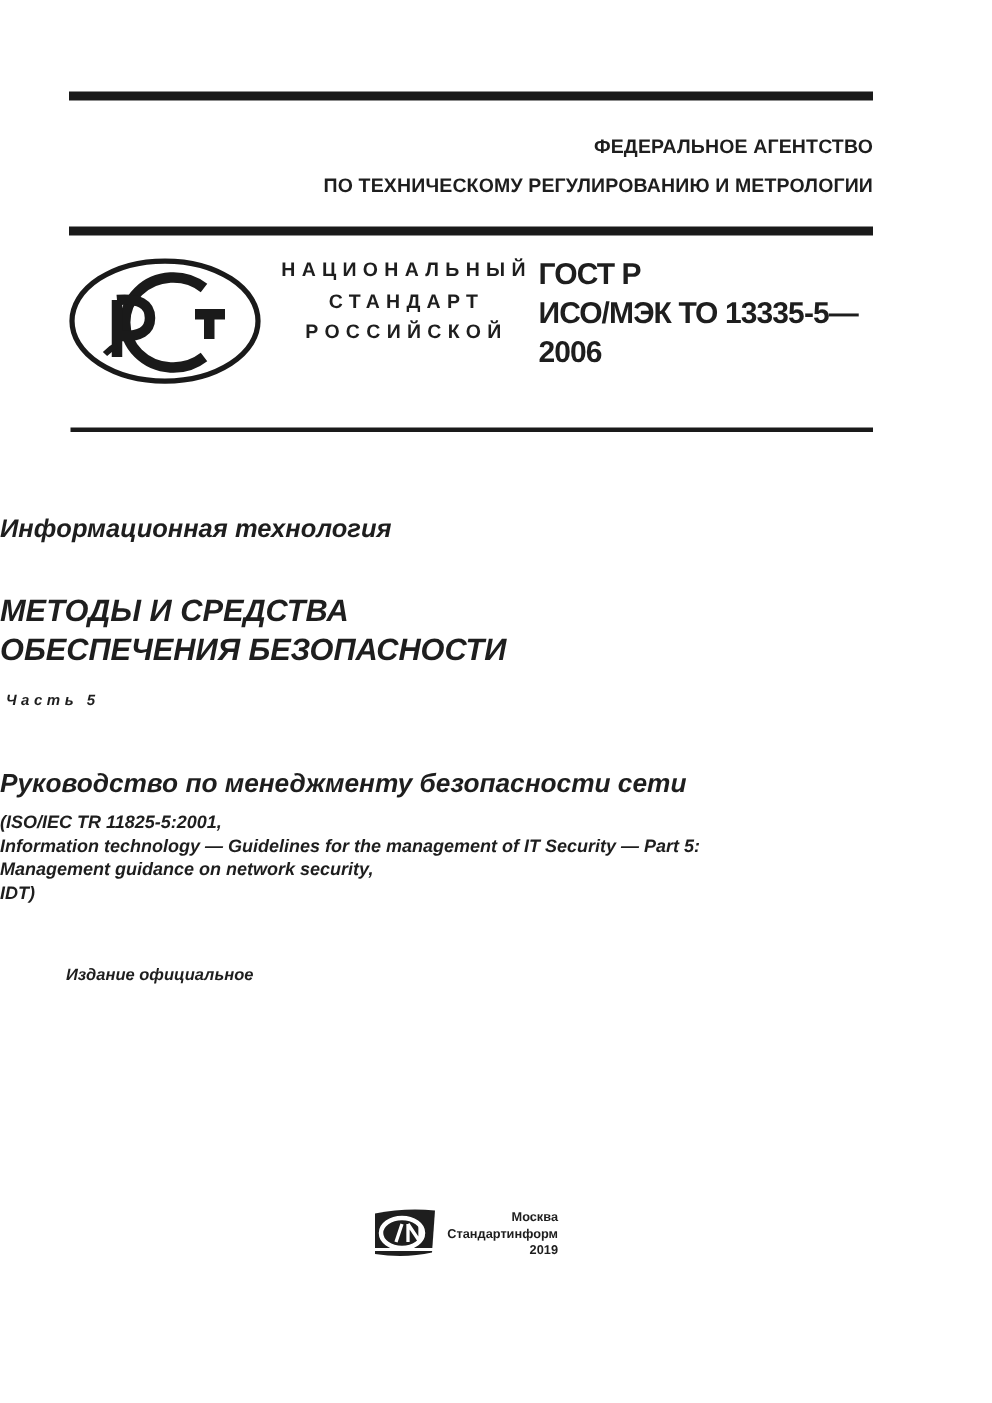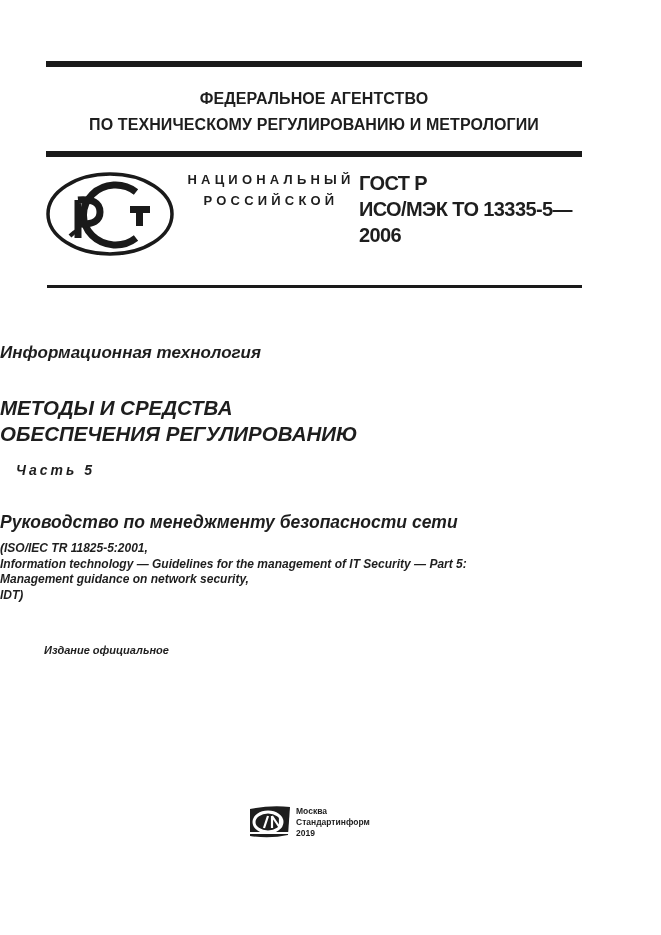--- a/index.html
+++ b/index.html
@@ -4,39 +4,39 @@
   <style>
     html, body { margin: 0; padding: 0; background: #ffffff; }
     body {
       width: 661px; height: 935px; position: relative; overflow: hidden;
       font-family: "Liberation Sans", sans-serif; color: #1e1e1e;
     }
     .abs { position: absolute; }
     .rule { position: absolute; background: #1a1a1a; }
     .center { text-align: left; font-style: italic; }
     .agency {
-      left: 46px; width: 536px; font-weight: bold; font-size: 16px;
-      text-align: center; letter-spacing: 0.1px;
+      left: 46px; width: 536px; font-weight: bold; font-size: 13px;
+      text-align: right; letter-spacing: 0.1px;
     }
     .natstd {
       left: 176px; width: 190px; font-weight: bold; font-size: 13px;
       text-align: center; letter-spacing: 4.2px; line-height: 20.5px;
     }
     .gost {
       left: 359px; top: 170px; font-weight: bold; font-size: 20px;
       line-height: 26px; letter-spacing: -0.6px;
     }
     .gost div { white-space: nowrap; }
     .t1 { left: 0; width: 632px; top: 343px; font-size: 17px; font-weight: bold; }
     .t2 { left: 0; width: 632px; top: 395px; font-size: 20.5px; font-weight: bold; line-height: 26px; }
-    .t3 { left: 16px; width: 632px; top: 462px; font-size: 14px; font-weight: bold; letter-spacing: 3px; }
+    .t3 { left: 4px; width: 632px; top: 462px; font-size: 10px; font-weight: bold; letter-spacing: 3px; }
     .t4 { left: 0; width: 632px; top: 492px; font-size: 17.5px; font-weight: bold; margin-top: 20px; }
     .iso { left: 0; width: 632px; top: 541px; font-size: 12px; font-weight: bold; line-height: 15.5px; }
     .official { left: 0; width: 632px; top: 644px; font-size: 11px; font-weight: bold; padding-left: 44px; }
-    .pub { left: 296px; width: 76px; top: 806px; font-size: 8.5px; font-weight: bold; line-height: 11px; text-align: left; }
+    .pub { left: 296px; width: 76px; top: 806px; font-size: 8.5px; font-weight: bold; line-height: 11px; text-align: right; }
   </style>
 </head>
 <body>
 
 <div class="rule" style="left:46px; top:61px; width:536px; height:6px;"></div>
 <div class="abs agency" style="top:90px;">ФЕДЕРАЛЬНОЕ АГЕНТСТВО</div>
 <div class="abs agency" style="top:116px;">ПО ТЕХНИЧЕСКОМУ РЕГУЛИРОВАНИЮ И МЕТРОЛОГИИ</div>
 <div class="rule" style="left:46px; top:151px; width:536px; height:6px;"></div>
 
 <div class="abs" style="left:44px; top:170px; width:132px; height:88px;">
@@ -48,35 +48,36 @@
     <path d="M34 68 L34 30 M34 30 Q56 28 56 42 Q56 55 36 54" fill="none" stroke="#1a1a1a" stroke-width="7"></path>
     <path d="M26 66 Q30 62 34 60" fill="none" stroke="#1a1a1a" stroke-width="4"></path>
 
     <rect x="86" y="36" width="20" height="7" fill="#1a1a1a"></rect>
     <rect x="92" y="36" width="7" height="20" fill="#1a1a1a"></rect>
   </svg>
 </div>
 
 <div class="abs natstd" style="top:170px;">
   <div>НАЦИОНАЛЬНЫЙ</div>
+  <div>СТАНДАРТ</div>
   <div>РОССИЙСКОЙ</div>
 </div>
 
 <div class="abs gost">
   <div>ГОСТ Р</div>
   <div>ИСО/МЭК ТО 13335-5—</div>
   <div>2006</div>
 </div>
 
 <div class="rule" style="left:47px; top:285px; width:535px; height:3px;"></div>
 
 <div class="abs center t1">Информационная технология</div>
 <div class="abs center t2">
   <div>МЕТОДЫ И СРЕДСТВА</div>
-  <div>ОБЕСПЕЧЕНИЯ РЕГУЛИРОВАНИЮ</div>
+  <div>ОБЕСПЕЧЕНИЯ БЕЗОПАСНОСТИ</div>
 </div>
 <div class="abs center t3">Часть 5</div>
 <div class="abs center t4">Руководство по менеджменту безопасности сети</div>
 
 <div class="abs center iso">
   <div>(ISO/IEC TR 11825-5:2001,</div>
   <div>Information technology — Guidelines for the management of IT Security — Part 5:</div>
   <div>Management guidance on network security,</div>
   <div>IDT)</div>
 </div>

